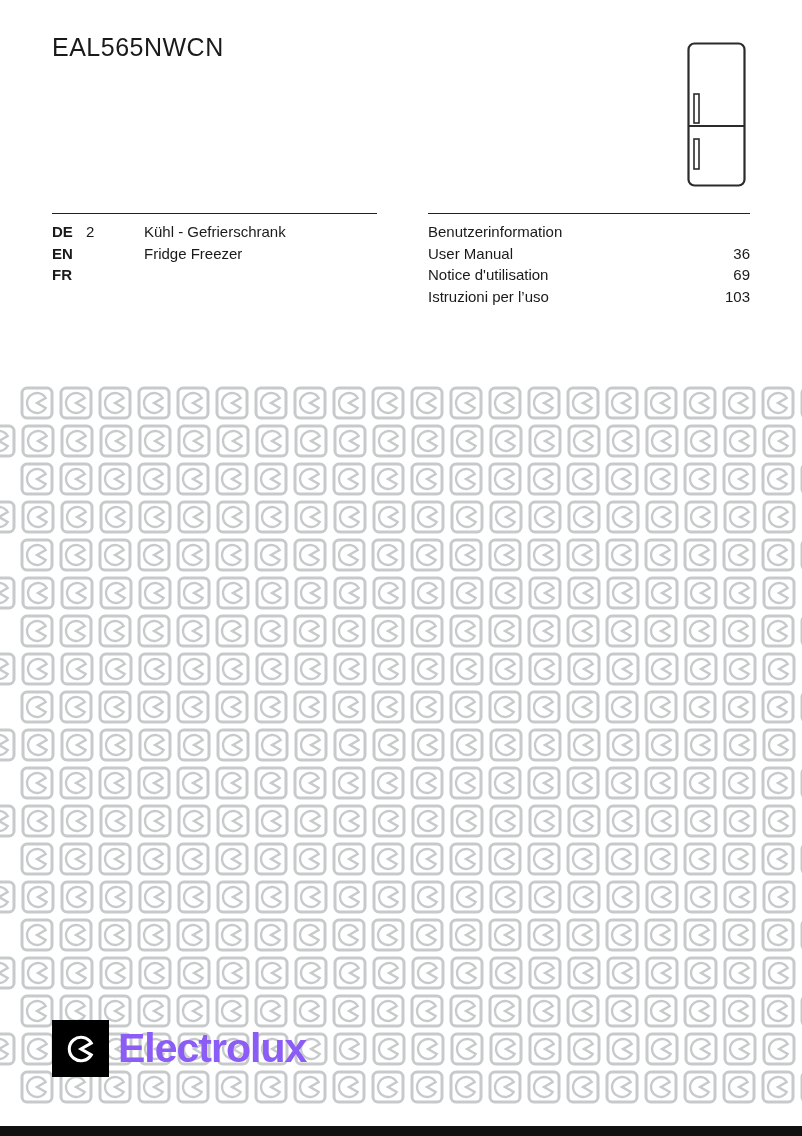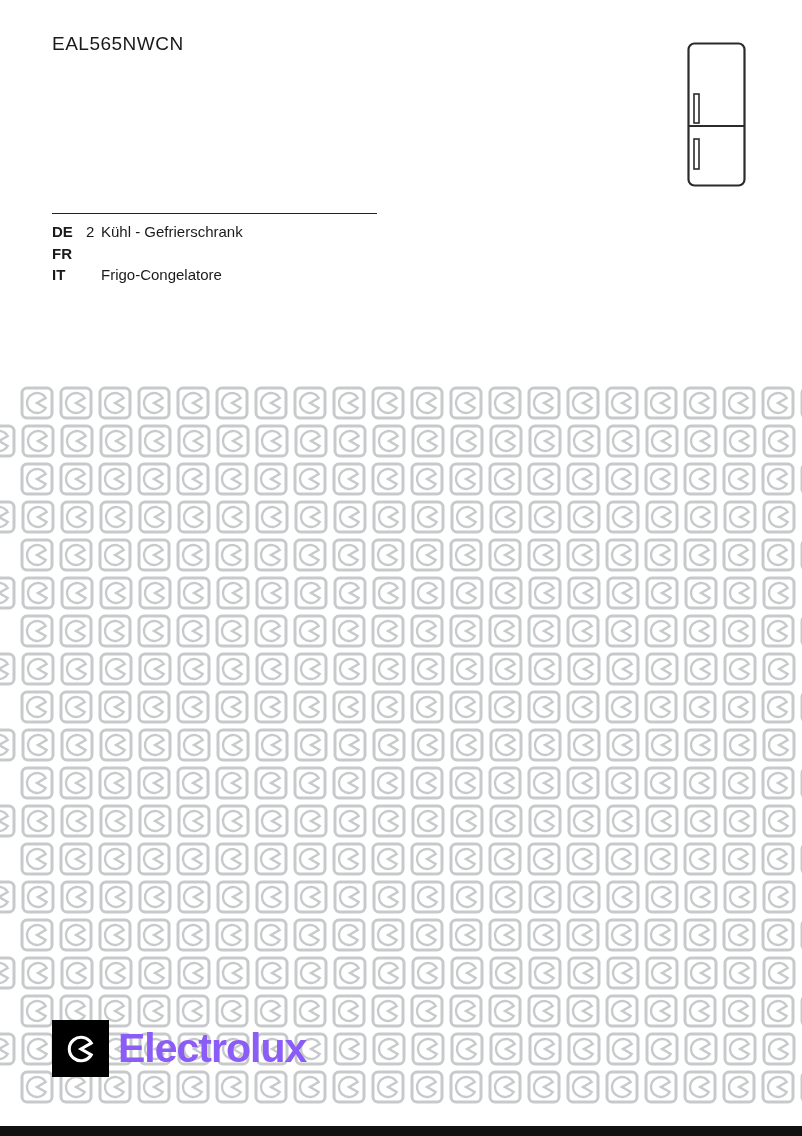--- a/index.html
+++ b/index.html
@@ -11,21 +11,21 @@
     background: #ffffff;
     overflow: hidden;
     font-family: "Liberation Sans", sans-serif;
     color: #1a1a1a;
   }
 
   .model-title {
     position: absolute;
     left: 52px;
     top: 33px;
-    font-size: 19px;
+    font-size: 25px;
     font-weight: 500;
     letter-spacing: 0.5px;
   }
 
   .fridge-icon-wrap {
     position: absolute;
     left: 687px;
     top: 42px;
     width: 59px;
     height: 145px;
@@ -38,21 +38,21 @@
     width: 698px;
     display: flex;
   }
   .col { border-top: 1.5px solid #222; padding-top: 7px; box-sizing: border-box; }
   .col-left  { width: 325px; margin-right: 51px; }
   .col-right { width: 322px; }
 
   .lang-row { display: flex; font-size: 15px; line-height: 21.5px; justify-content: space-between; }
   .lang-code { width: 34px; font-weight: bold; flex-shrink: 0; }
   .lang-page { width: 15px; flex-shrink: 0; }
-  .lang-title { flex: 1; }
+  .lang-title { flex: 1; margin-left: 43px; }
 
   .manual-row { display: flex; justify-content: space-between; font-size: 15px; line-height: 21.5px; }
   .manual-label { }
   .manual-page { text-align: right; }
 
   .watermark {
     position: absolute;
     left: 0;
     top: 386px;
     width: 802px;
@@ -111,30 +111,48 @@
   </div>
 
   <div class="columns">
     <div class="col col-left">
       <div class="lang-row">
         <span class="lang-code">DE</span>
         <span class="lang-page">2</span>
         <span class="lang-title">Kühl - Gefrierschrank</span>
       </div>
       <div class="lang-row">
+        <span class="lang-code">EN</span>
+        <span class="lang-page"></span>
+        <span class="lang-title">Fridge Freezer</span>
+      </div>
+      <div class="lang-row">
         <span class="lang-code">FR</span>
         <span class="lang-page"></span>
       </div>
-      <div class="lang-row">
-        <span class="lang-code">IT</span>
-        <span class="lang-page"></span>
-        <span class="lang-title">Frigo-Congelatore</span>
+    </div>
+
+    <div class="col col-right">
+      <div class="manual-row">
+        <span class="manual-label">Benutzerinformation</span>
+        <span class="manual-page"></span>
+      </div>
+      <div class="manual-row">
+        <span class="manual-label">User Manual</span>
+        <span class="manual-page">36</span>
+      </div>
+      <div class="manual-row">
+        <span class="manual-label">Notice d'utilisation</span>
+        <span class="manual-page">69</span>
+      </div>
+      <div class="manual-row">
+        <span class="manual-label">Istruzioni per l’uso</span>
+        <span class="manual-page">103</span>
       </div>
     </div>
-
   </div>
 
   <div class="watermark">
       <div class="wm-row" style="margin-left: 20px;"><svg class="wm-tile" viewBox="0 0 34 34">
           <rect x="2" y="2" width="30" height="30" rx="5" fill="none" stroke="#c7cacb" stroke-width="3"></rect>
           <path d="M25.7,12 A10,10 0 1 0 25.7,22 L17,17 Z" fill="none" stroke="#c7cacb" stroke-width="2.4"></path>
         </svg><svg class="wm-tile" viewBox="0 0 34 34">
           <rect x="2" y="2" width="30" height="30" rx="5" fill="none" stroke="#c7cacb" stroke-width="3"></rect>
           <path d="M25.7,12 A10,10 0 1 0 25.7,22 L17,17 Z" fill="none" stroke="#c7cacb" stroke-width="2.4"></path>
         </svg><svg class="wm-tile" viewBox="0 0 34 34">

